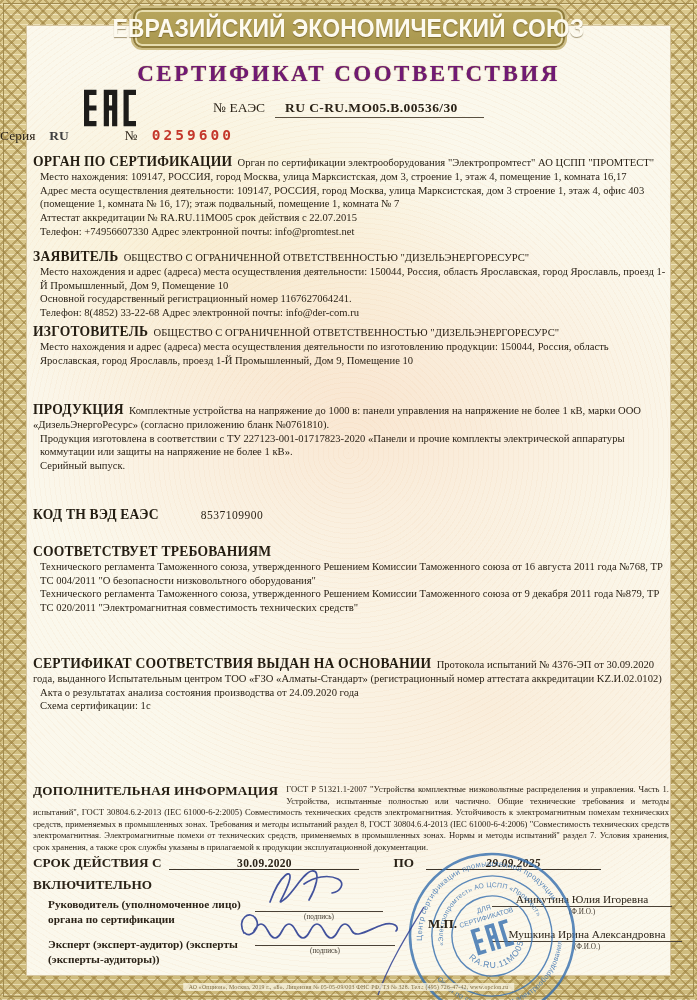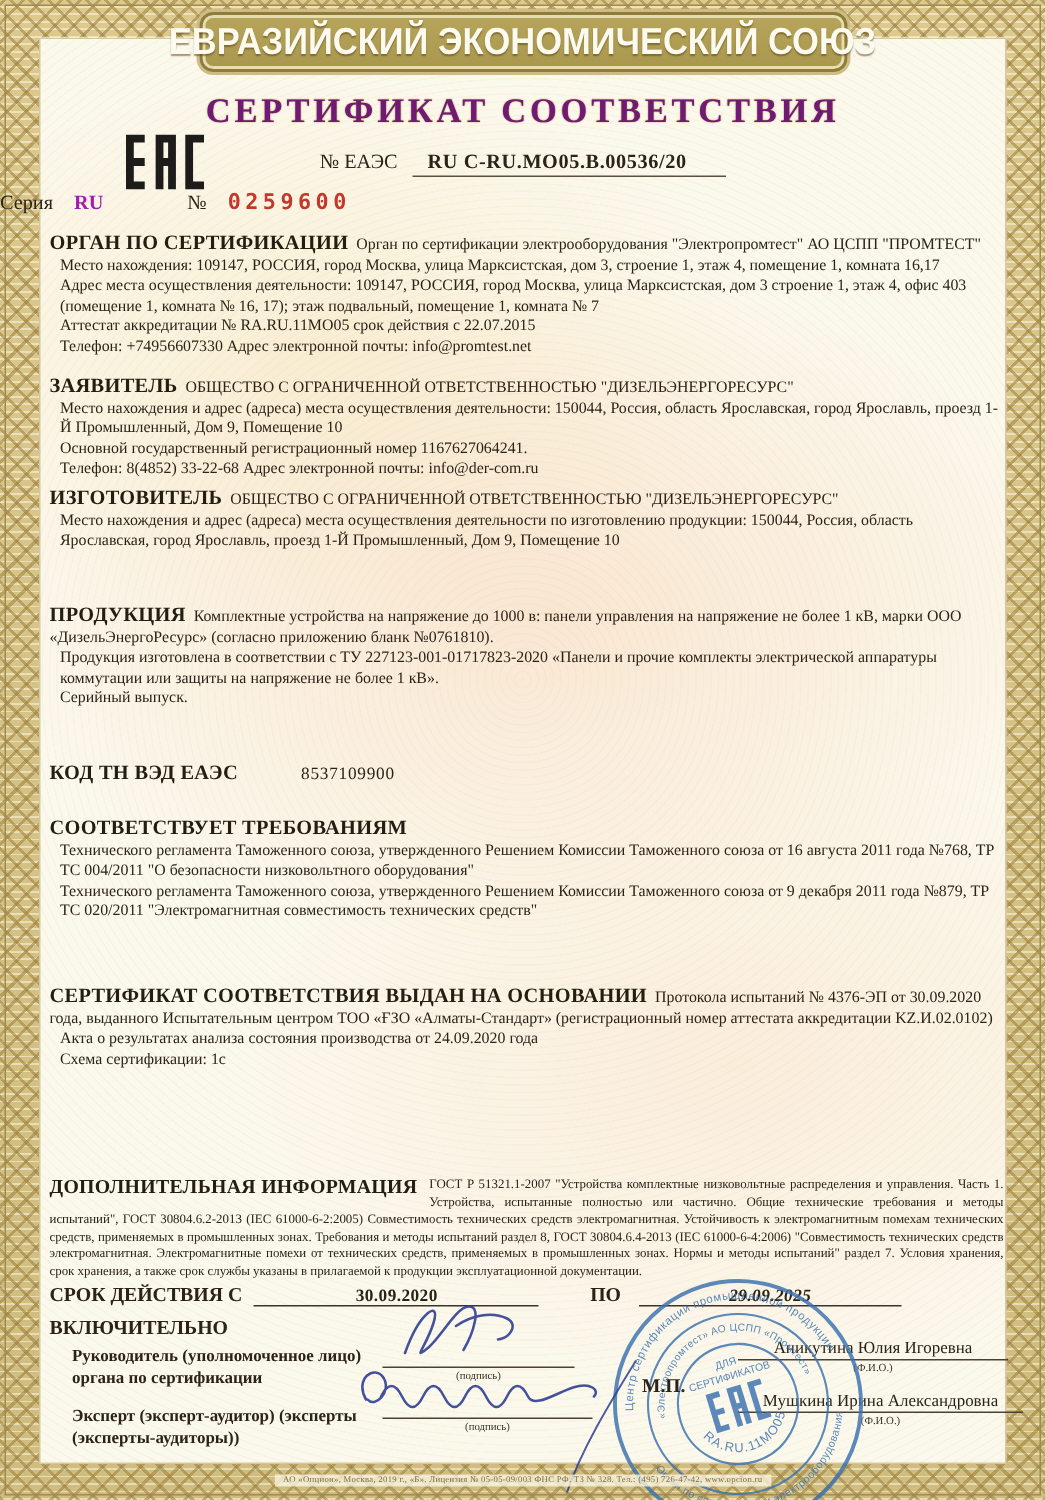--- a/index.html
+++ b/index.html
@@ -56,21 +56,21 @@
   }
   .num-line .val {
     font-weight:600; border-bottom:1px solid #5a5040; padding:0 26px 1px 10px;
     letter-spacing:.4px;
   }
   .series-line {
     position:absolute; top:127px; left:0; right:0;
     display:flex; justify-content:flex-start; align-items:baseline; gap:14px;
     font-size:13.5px;
   }
-  .red { color:#a21caf; font-weight:bold; }
+  .red { color:#404040; font-weight:bold; }
   .serial-digits {
     color:#c4372b; font-family:"DejaVu Sans Mono", monospace;
     font-size:14.5px; letter-spacing:3px; font-weight:600;
   }
   .series-gap { width:28px; }
   
   .sec { position:absolute; left:33px; width:636px; font-size:10.6px; line-height:1.28; }
   .sec .h {
     font-weight:bold; font-size:13.6px; letter-spacing:.2px; color:#241d12;
   }
@@ -125,21 +125,21 @@
       <path fill="#1d1c1a" fill-rule="evenodd" d="M0,0 H24 V10 H10 V30 H24 V40 H10 V60 H24 V70 H0 Z
         M38,0 H64 V70 H54 V40 H48 V70 H38 Z M48,10 H54 V30 H48 Z
         M76,0 H100 V10 H86 V60 H100 V70 H76 Z"></path>
     </svg>
   </div>
 
   <div class="cert-title">СЕРТИФИКАТ СООТВЕТСТВИЯ</div>
 
   <div class="num-line">
     <span>№ ЕАЭС</span>
-    <span class="val">RU C-RU.MO05.B.00536/20</span>
+    <span class="val">RU C-RU.MO05.B.00536/30</span>
   </div>
 
   <div class="series-line">
     <span>Серия</span>
     <span class="red">RU</span>
     <span class="series-gap"></span>
     <span>№</span>
     <span class="serial-digits">0259600</span>
   </div>
 

